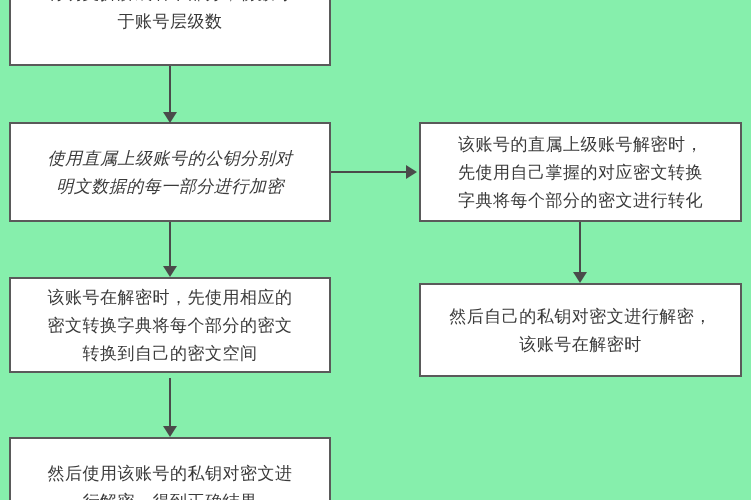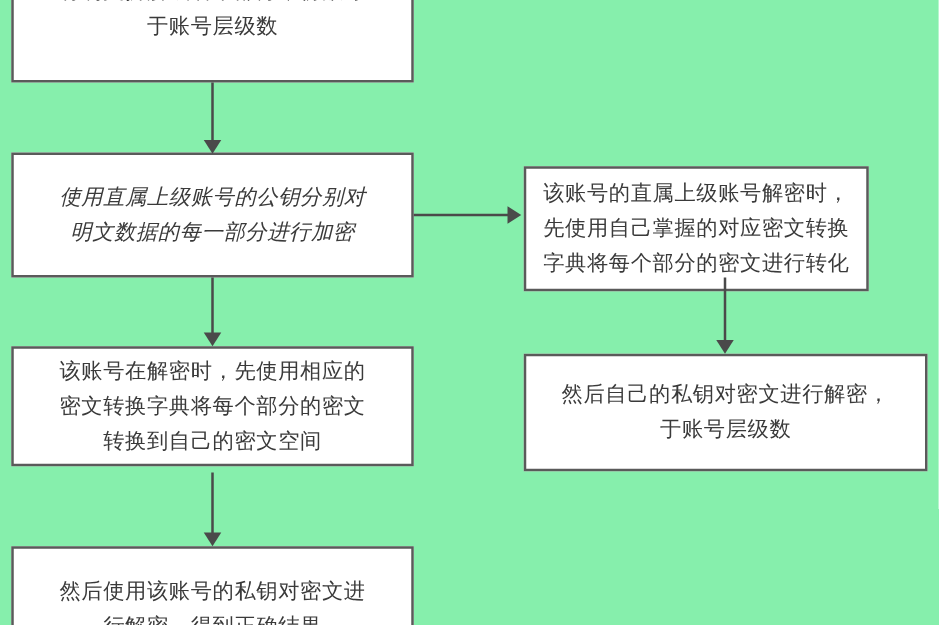--- a/index.html
+++ b/index.html
@@ -36,21 +36,21 @@
     padding: 0 10px;
     font-weight: 500;
     font-family: "DejaVu Sans", "Liberation Sans", sans-serif;
     white-space: pre-line;
   }
   
   #node-split        { left: 9px;   top: -52px;  width: 322px; height: 118px; }
   #node-encrypt      { left: 9px;   top: 122px;  width: 322px; height: 100px; font-style: italic; }
   #node-self-dict    { left: 9px;   top: 277px;  width: 322px; height: 96px; }
   #node-self-privkey { left: 9px;   top: 437px;  width: 322px; height: 100px; }
-  #node-parent-dict  { left: 419px; top: 122px;  width: 276px; height: 100px; margin-top: 11px; }
+  #node-parent-dict  { left: 419px; top: 122px;  width: 323px; height: 100px; }
   #node-parent-decr  { left: 419px; top: 283px;  width: 323px; height: 94px; }
 
   #node-split .txt        { padding-top: 0; }
 
   
   .conn-line {
     position: absolute;
     background: #4a4a4a;
   }
   .v-line { width: 2px; }
@@ -112,21 +112,21 @@
   </div>
 
   <div class="node" id="node-parent-dict">
     <span class="txt">该账号的直属上级账号解密时，
 先使用自己掌握的对应密文转换
 字典将每个部分的密文进行转化</span>
   </div>
 
   <div class="node" id="node-parent-decr">
     <span class="txt">然后自己的私钥对密文进行解密，
-于账号层级数</span>
+该账号在解密时</span>
   </div>
 
   <div class="conn-line v-line" id="edge1-line"></div>
   <div class="arrow-down" id="edge1-head"></div>
 
   <div class="conn-line v-line" id="edge2-line"></div>
   <div class="arrow-down" id="edge2-head"></div>
 
   <div class="conn-line v-line" id="edge3-line"></div>
   <div class="arrow-down" id="edge3-head"></div>

